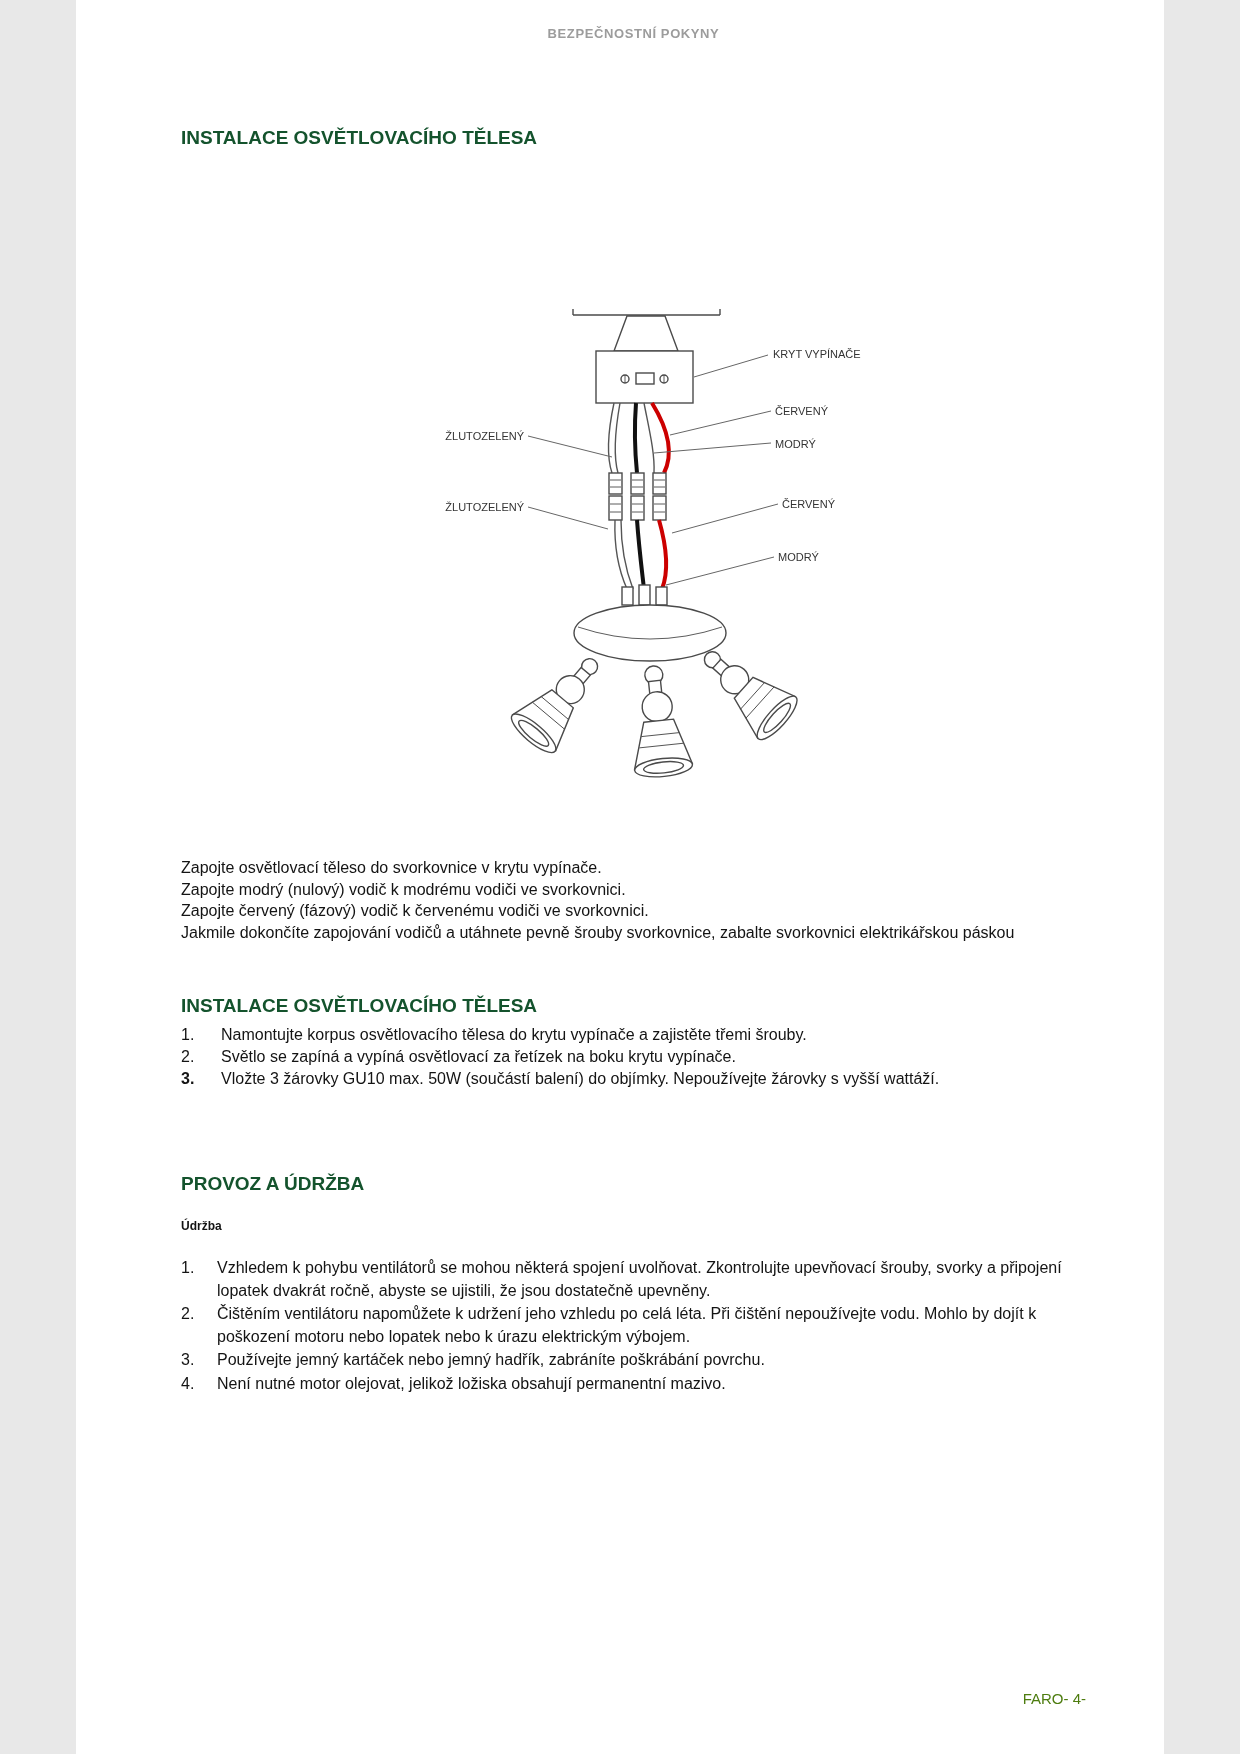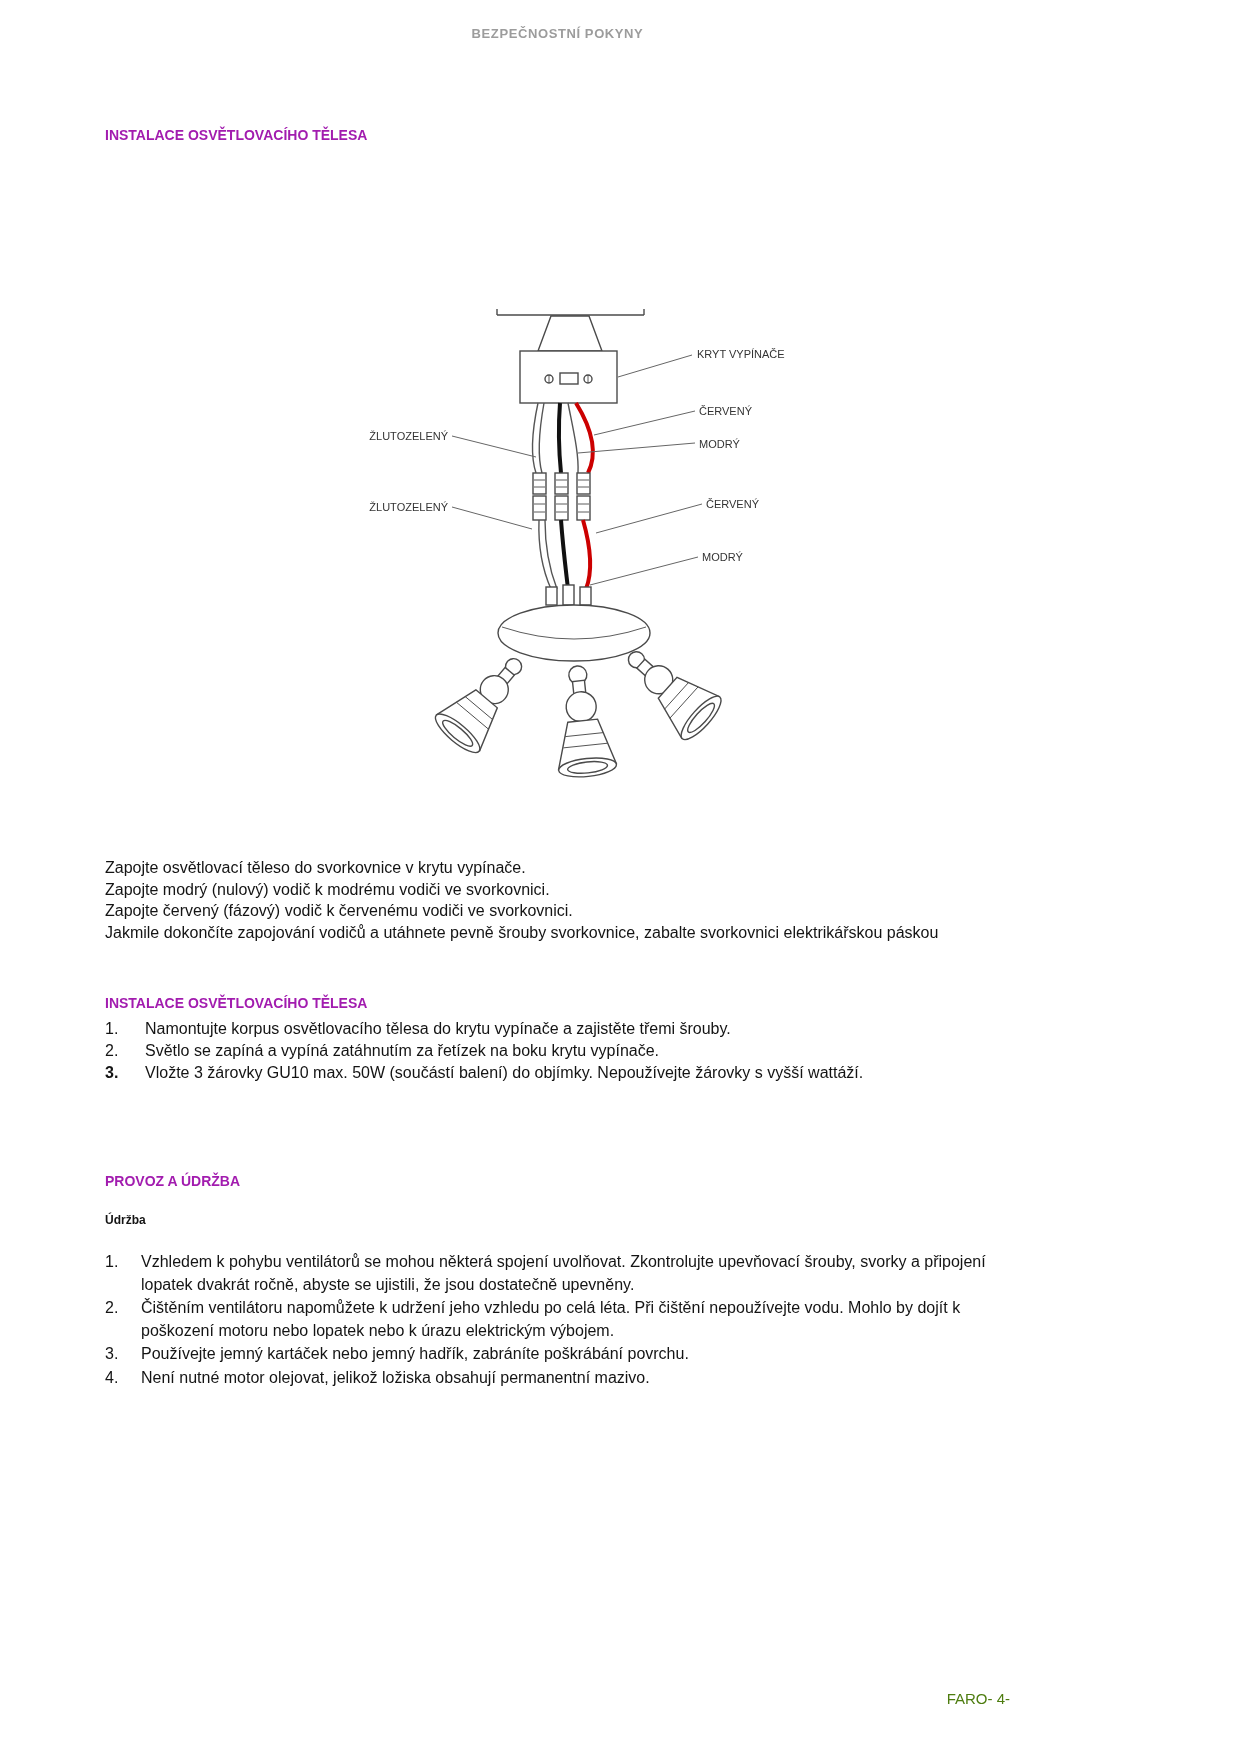--- a/index.html
+++ b/index.html
@@ -1,27 +1,27 @@
 <!DOCTYPE html>
 <html style="--wire-red: #cc0000;"><head>
 <meta charset="utf-8">
 <style>
   * { margin:0; padding:0; box-sizing:border-box; }
   html,body { background:#e8e8e8; }
   body { font-family:"Liberation Sans", sans-serif; color:#141414; }
   .page {
-    position:relative; width:1240px; height:1754px;
+    position:relative; width:1088px; height:1754px;
     background:#ffffff; margin:0 auto; overflow:hidden;
   }
   .doc-header {
     position:absolute; top:26px; left:105px; width:905px;
     text-align:center; color:#9c9c9c; font-weight:bold;
     font-size:13px; letter-spacing:0.6px;
   }
-  .h-title { font-size:14px; font-weight:bold; color:#a21caf; }
+  .h-title { font-size:19px; font-weight:bold; color:#14532d; }
   .sec1-title { position:absolute; top:127px; left:105px; }
   .diagram { position:absolute; top:303px; left:352px;text-align:right; }
   .lbl { font-size:11px; fill:#333; font-family:"Liberation Sans", sans-serif; }
   .ptr { stroke:#666; stroke-width:1; }
   .shape { fill:#ffffff; stroke:#4a4a4a; stroke-width:1.4; }
   .ln { stroke:#4a4a4a; stroke-width:1.4; fill:none; }
   .tln { stroke:#4a4a4a; stroke-width:0.9; fill:none; }
   .wire-thin { fill:none; stroke:#555; stroke-width:1.4; }
   .wire-black { fill:none; stroke:#111; stroke-width:4; }
   .wire-red { fill:none; stroke:var(--wire-red, #cc0000); stroke-width:4; }
@@ -187,21 +187,21 @@
   </div>
 
   <div class="install-body">
     <div class="h-title">INSTALACE OSVĚTLOVACÍHO TĚLESA</div>
     <div class="oitem">
       <span class="onum">1.</span>
       <span>Namontujte korpus osvětlovacího tělesa do krytu vypínače a zajistěte třemi šrouby.</span>
     </div>
     <div class="oitem">
       <span class="onum">2.</span>
-      <span>Světlo se zapíná a vypíná zatáhnutím za řetízek na boku krytu vypínače.</span>
+      <span>Světlo se zapíná a vypíná osvětlovací za řetízek na boku krytu vypínače.</span>
     </div>
     <div class="oitem">
       <span class="onum bold">3.</span>
       <span>Vložte 3 žárovky GU10 max. 50W (součástí balení) do objímky. Nepoužívejte žárovky s vyšší wattáží.</span>
     </div>
   </div>
 
   <div class="operation">
     <div class="h-title">PROVOZ A ÚDRŽBA</div>
     <div class="op-subtitle">Údržba</div>

